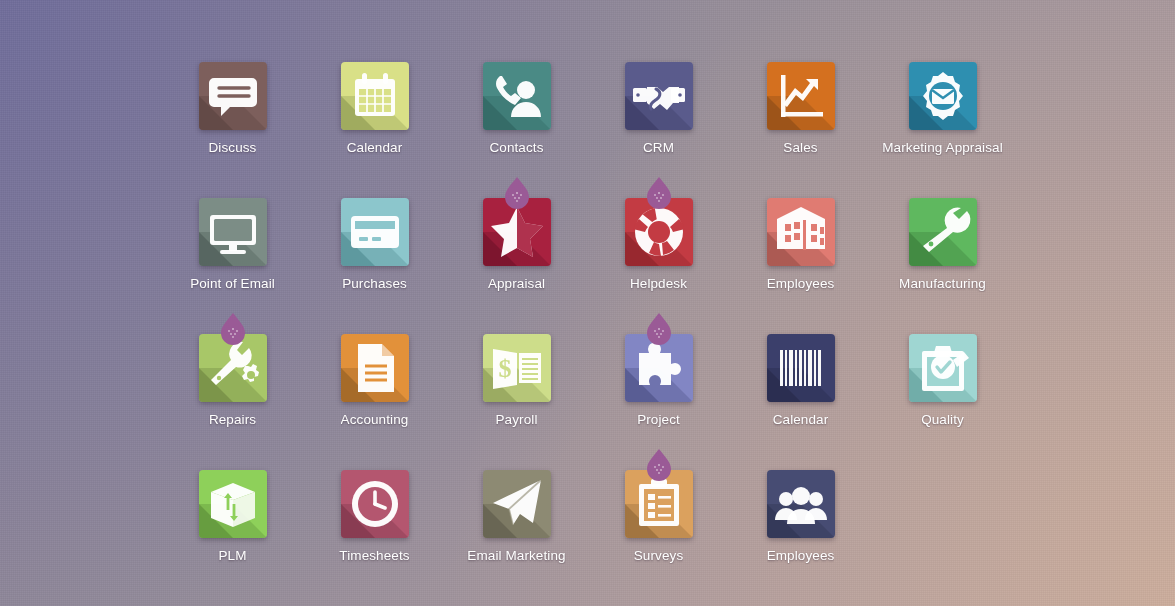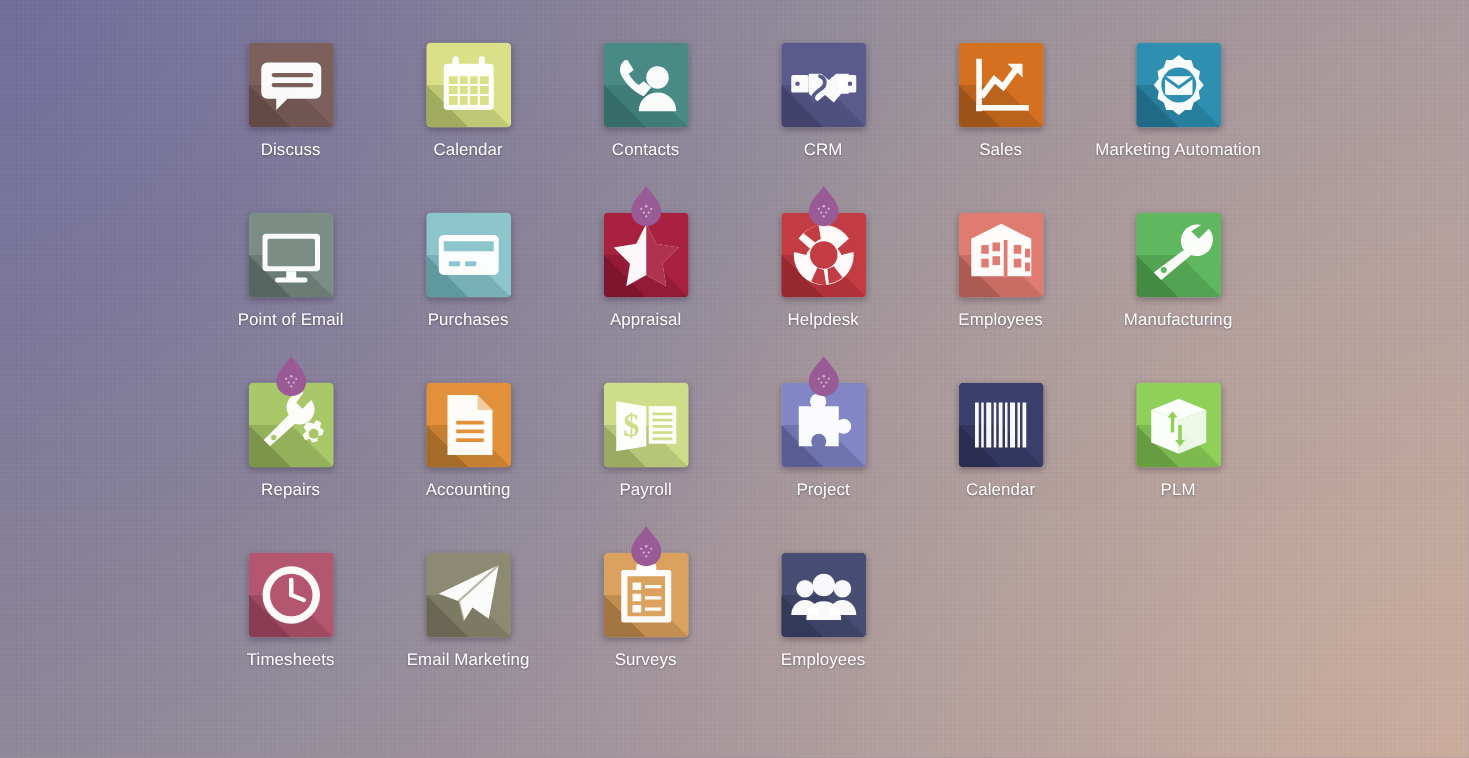--- a/index.html
+++ b/index.html
@@ -27,21 +27,21 @@
       repeating-linear-gradient(0deg, rgba(255,255,255,0.018) 0 1px, rgba(0,0,0,0.018) 1px 2px),
       repeating-linear-gradient(90deg, rgba(255,255,255,0.018) 0 1px, rgba(0,0,0,0.018) 1px 2px);
     opacity: 0.9;
   }
 
   .app-grid {
     position: absolute;
     left: 0;
     top: 0;
     width: 1175px;
-    padding-top: 34px;
+    padding-top: 62px;
     box-sizing: border-box;
     display: grid;
     grid-template-columns: repeat(6, 142px);
     justify-content: center;
     row-gap: 18px;
   }
 
   .app-tile {
     width: 142px;
     height: 118px;
@@ -216,21 +216,21 @@
        <g fill="#2e8fb0">
               <circle cx="34" cy="34" r="14"></circle>
             </g>
        <g fill="rgba(255,255,255,0.97)">
               <rect x="23" y="27" width="22" height="15" rx="1.6"></rect>
             </g>
        <path d="M23 28l11 8 11-8" fill="none" stroke="#2e8fb0" stroke-width="2.4"></path>
           </svg>
         </div>
       </div>
-      <div class="app-label">Marketing Automation</div>
+      <div class="app-label">Marketing Appraisal</div>
     </div>
     <div class="app-tile">
       <div class="icon-wrap">
         <div class="icon-box">
           <svg viewBox="0 0 68 68" xmlns="http://www.w3.org/2000/svg">
             <rect width="68" height="68" fill="#7c8d86"></rect>
             <polygon points="0,68 0,34 34,68" fill="#4b5a55" opacity="0.62"></polygon>
                  <polygon points="0,68 68,68 34,34 0,34" fill="#4b5a55" opacity="0.34"></polygon>
             <g fill="rgba(255,255,255,0.97)">
               <rect x="11" y="17" width="46" height="30" rx="3"></rect>
@@ -498,20 +498,42 @@
             </g>
           </svg>
         </div>
       </div>
       <div class="app-label">Calendar</div>
     </div>
     <div class="app-tile">
       <div class="icon-wrap">
         <div class="icon-box">
           <svg viewBox="0 0 68 68" xmlns="http://www.w3.org/2000/svg">
+            <rect width="68" height="68" fill="#9fd6d2"></rect>
+            <polygon points="0,68 0,34 34,68" fill="#63a09c" opacity="0.62"></polygon>
+                 <polygon points="0,68 68,68 34,34 0,34" fill="#63a09c" opacity="0.34"></polygon>
+            <g fill="rgba(255,255,255,0.97)">
+              <rect x="13" y="17" width="42" height="40" rx="2"></rect>
+            </g>
+       <rect x="18" y="23" width="32" height="29" fill="#9fd6d2"></rect>
+       <g fill="rgba(255,255,255,0.97)">
+              <path d="M27 12h14l3 10H24z"></path>
+              <circle cx="34" cy="33" r="12"></circle>
+       <path d="M44 26l11-8 5 6-12 9z"></path>
+            </g>
+       <path d="M28 33l4 5 9-10" fill="none" stroke="#9fd6d2" stroke-width="3.4" stroke-linecap="round" stroke-linejoin="round"></path>
+          </svg>
+        </div>
+      </div>
+      <div class="app-label">Quality</div>
+    </div>
+    <div class="app-tile">
+      <div class="icon-wrap">
+        <div class="icon-box">
+          <svg viewBox="0 0 68 68" xmlns="http://www.w3.org/2000/svg">
             <rect width="68" height="68" fill="#8ed05a"></rect>
             <polygon points="0,68 0,34 34,68" fill="#5a8c38" opacity="0.62"></polygon>
                  <polygon points="0,68 68,68 34,34 0,34" fill="#5a8c38" opacity="0.34"></polygon>
             <g fill="rgba(255,255,255,0.97)">
               <path d="M12 22l22-9 22 9-22 8z"></path>
               <path d="M12 22v26l22 9V30z"></path>
             </g>
        <g fill="#8ed05a" opacity="0.25">
               <path d="M56 22v26l-22 9V30z"></path>
             </g>

